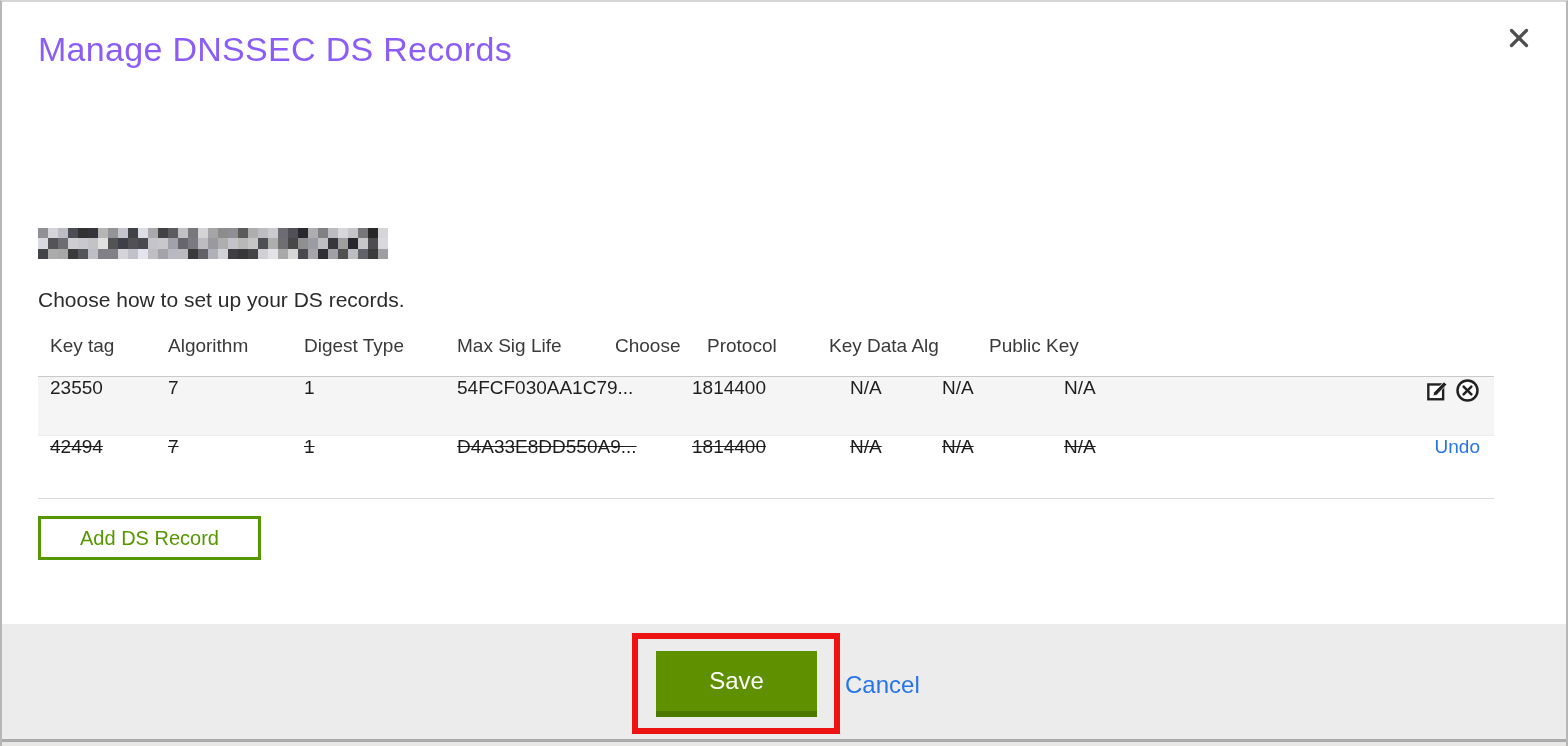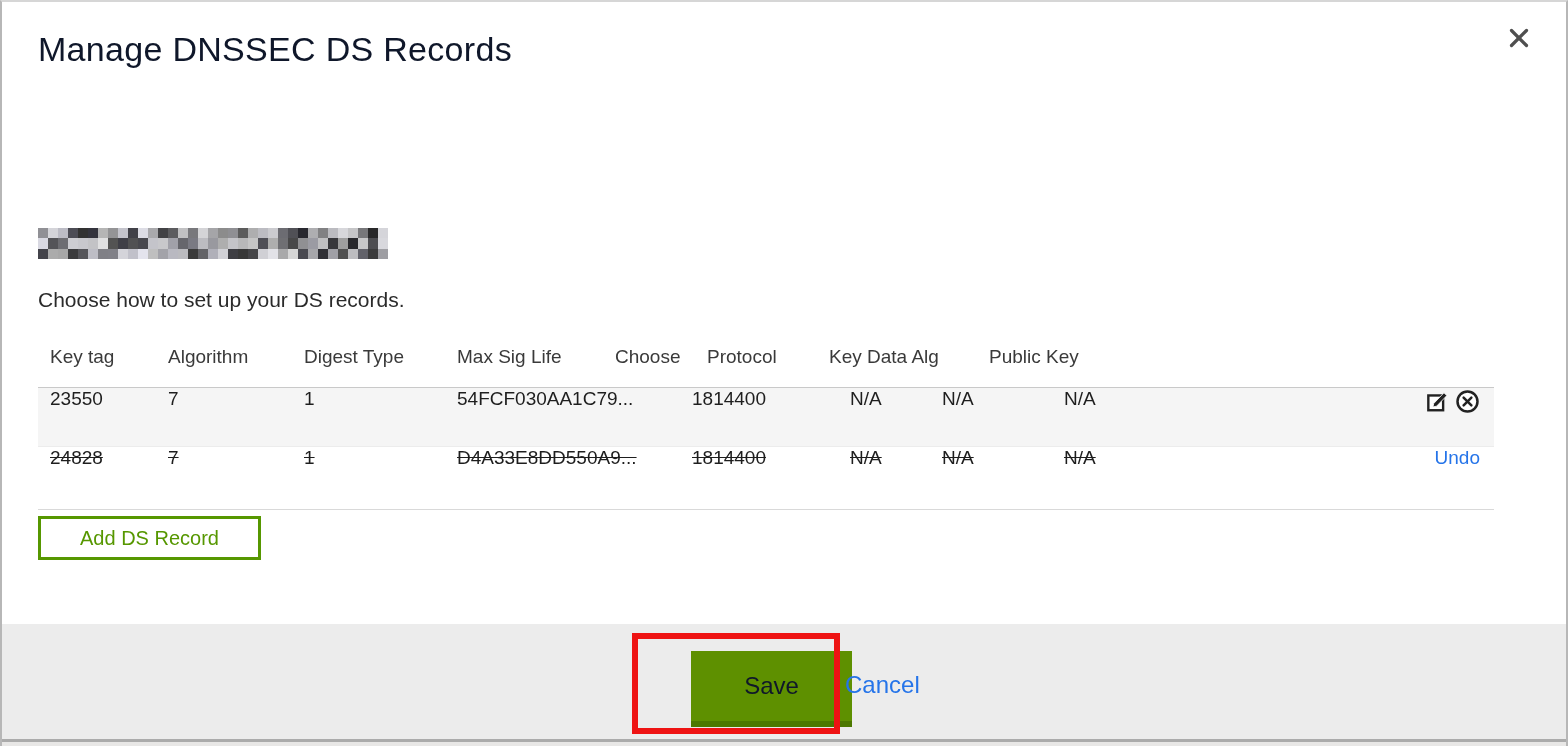--- a/index.html
+++ b/index.html
@@ -6,37 +6,37 @@
   #screen{
     position:relative; width:1568px; height:746px; overflow:hidden;
     background:#ffffff;
     border-left:2px solid #b7b7b7; border-right:2px solid #b7b7b7; border-top:2px solid #d6d6d6;
     box-sizing:border-box;
     font-family:"Liberation Sans", sans-serif;
     -webkit-font-smoothing:antialiased;
   }
   .title{
     position:absolute; left:36px; top:28px;
-    font-size:34px; font-weight:300; color:#0f172a; letter-spacing:0.3px;
+    font-size:34px; font-weight:300; color:#8b5cf6; letter-spacing:0.3px;
   }
   .close-btn{
     position:absolute; left:1500px; top:20px; width:34px; height:34px;
     background:none; border:none; cursor:pointer; padding:4px;
   }
   .redacted{
     position:absolute; left:36px; top:226px; width:350px; height:31px;
     display:flex; flex-wrap:wrap; overflow:hidden;
   }
   .redacted span{width:10px; height:10.34px; display:block;}
   .subtitle{
     position:absolute; left:36px; top:286px;
     font-size:21px; color:#2b2b2b;
   }
   
-  .table{position:absolute; left:36px; top:330px; width:1456px; font-size:19px;margin-top:11px;}
+  .table{position:absolute; left:36px; top:330px; width:1456px; font-size:19px;}
   .trow{display:flex; align-items:flex-start;}
   .cell{box-sizing:border-box; padding-left:12px; white-space:nowrap; overflow:hidden;}
   .c0{width:118px}.c1{width:136px}.c2{width:153px}.c3{width:235px}.c4{width:158px}
   .c5{width:92px}.c6{width:122px}.c7{width:160px}.c8{width:144px}
   .c9{width:138px; text-align:right; padding-right:14px; padding-left:0;}
   .thead{height:44px; color:#3a3a3a; border-bottom:1px solid #c9c9c9; align-items:flex-start;}
   .thead .cell{padding-top:3px;}
   .row1{height:58px; background:#f5f5f5; color:#1e1e1e; border-bottom:1px solid #ececec;}
   .row2{height:62px; background:#ffffff; color:#1e1e1e; border-bottom:1px solid #d9d9d9;}
   .row2 .strike{text-decoration:line-through;}
@@ -44,23 +44,23 @@
   .icon-btn{background:none;border:none;padding:0;cursor:pointer;width:26px;height:26px;display:inline-flex;align-items:center;justify-content:center;}
   .undo-link{color:#2574e9; text-decoration:none; font-size:19px; cursor:pointer;}
   .add-btn{
     position:absolute; left:36px; top:514px; width:223px; height:44px;
     background:#ffffff; border:3px solid #569700; color:#569700;
     font-size:20px; font-family:"Liberation Sans", sans-serif; cursor:pointer;
   }
   
   .footer{position:absolute; left:0; top:622px; width:1568px; height:116px; background:#ececec;}
   .save-btn{
-    position:absolute; left:689px; top:649px; width:161px; height:76px;
+    position:absolute; left:654px; top:649px; width:161px; height:66px;
     background:#5e9000; border:none; border-bottom:6px solid #4c7800;
-    color:#0f172a; font-size:24px; font-family:"Liberation Sans", sans-serif; cursor:pointer;
+    color:#ffffff; font-size:24px; font-family:"Liberation Sans", sans-serif; cursor:pointer;
   }
   .cancel-link{
     position:absolute; left:843px; top:669px; font-size:24px; color:#2574e9;
     text-decoration:none; cursor:pointer;
   }
   .annotation{
     position:absolute; left:630px; top:631px; width:208px; height:101px;
     border:6px solid #ee1313; box-sizing:border-box; pointer-events:none; z-index:5;
   }
   .bottom-line{position:absolute; left:0; top:737px; width:1568px; height:3px; background:#ababab;}
@@ -224,21 +224,21 @@
           <svg width="25" height="25" viewBox="0 0 24 24">
             <circle cx="12" cy="12" r="9.6" fill="#ffffff" stroke="#222222" stroke-width="2.4"></circle>
             <line x1="8.3" y1="8.3" x2="15.7" y2="15.7" stroke="#222222" stroke-width="2.4" stroke-linecap="round"></line>
             <line x1="15.7" y1="8.3" x2="8.3" y2="15.7" stroke="#222222" stroke-width="2.4" stroke-linecap="round"></line>
           </svg>
         </button>
       </div>
     </div>
 
     <div class="trow row2">
-      <div class="cell c0 strike">24828</div>
+      <div class="cell c0 strike">42494</div>
       <div class="cell c1 strike">7</div>
       <div class="cell c2 strike">1</div>
       <div class="cell c3 strike">D4A33E8DD550A9...</div>
       <div class="cell c4 strike">1814400</div>
       <div class="cell c5 strike">N/A</div>
       <div class="cell c6 strike">N/A</div>
       <div class="cell c7 strike">N/A</div>
       <div class="cell c8 strike"></div>
       <div class="cell c9 actions">
         <a class="undo-link">Undo</a>

